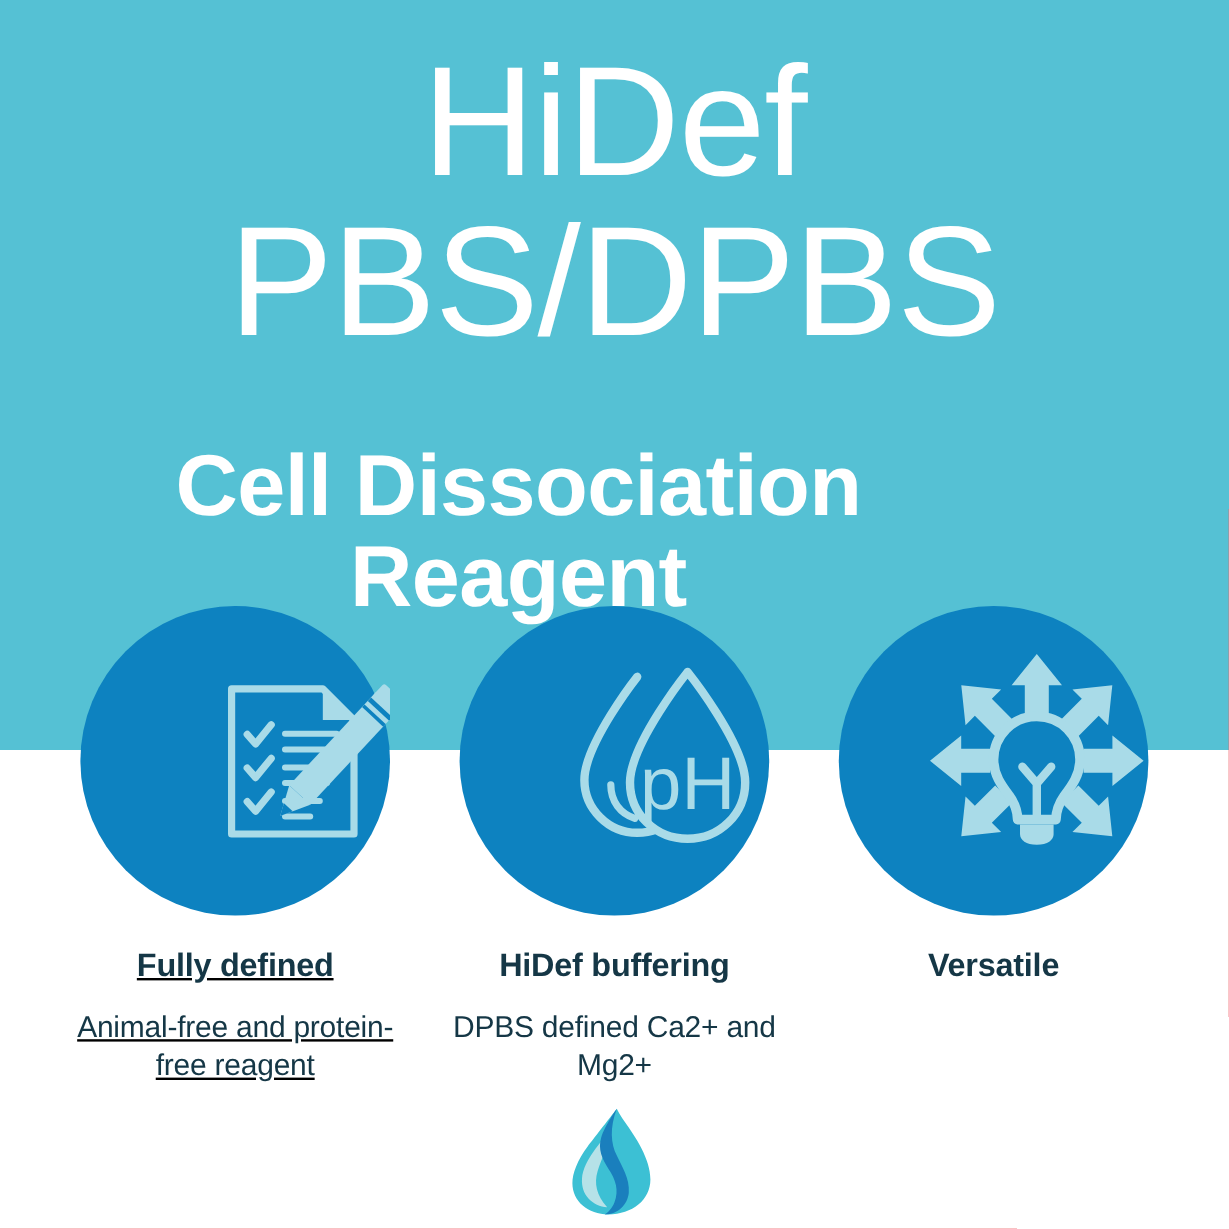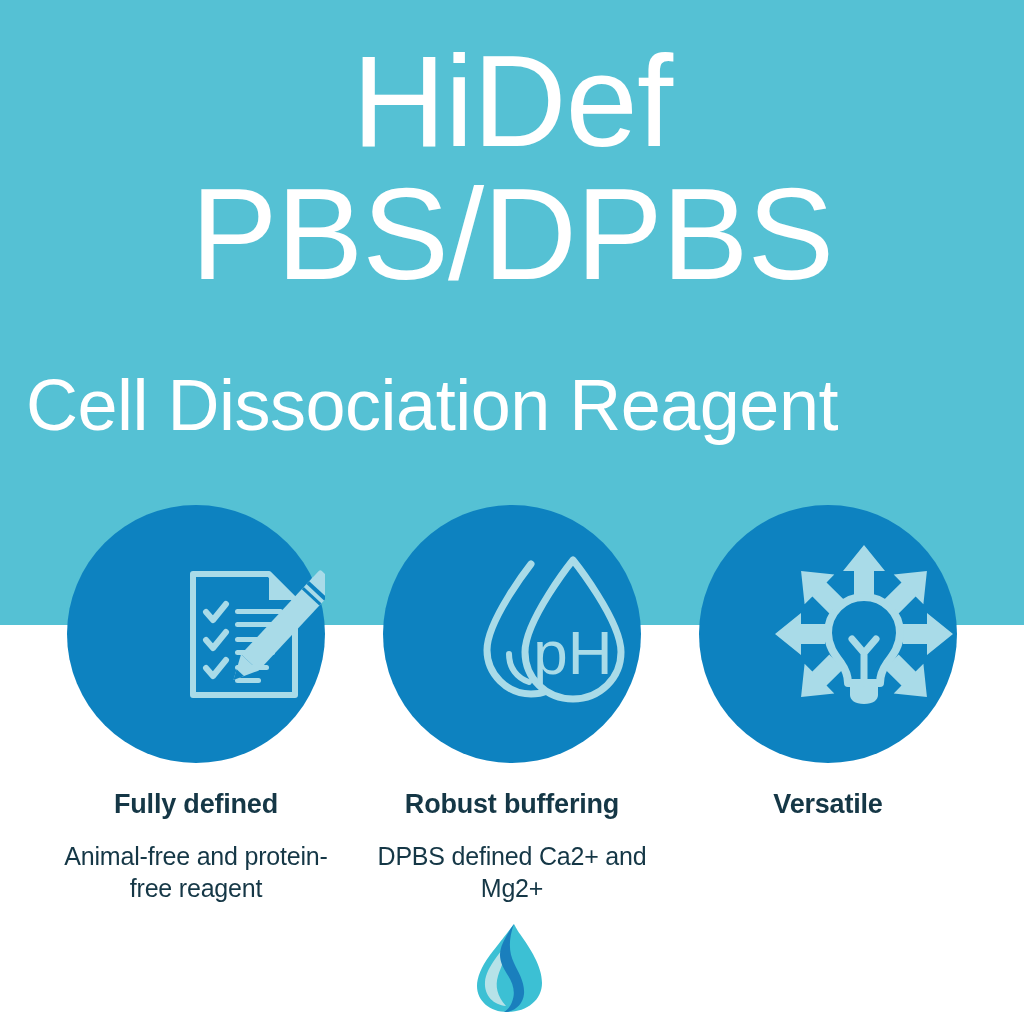--- a/index.html
+++ b/index.html
@@ -60,42 +60,42 @@
   .headline .line-2 { font-size: 130px; margin-top: 6px; }
 
   .subhead {
     position: absolute;
     left: 0;
     top: 368px;
     width: 864px;
     text-align: center;
     color: #ffffff;
     font-size: 72px;
-    font-weight: 400;
+    font-weight: 700;
     letter-spacing: -0.5px;
     line-height: 1.05;
   }
 
   
   .features {
     position: absolute;
     left: 0;
     top: 505px;
     width: 1024px;
     display: flex;
     justify-content: center;
     align-items: flex-start;
   }
   .feature {
     width: 330px;
     display: flex;
     flex-direction: column;
     align-items: center;
   }
-  .feature.col-1 { width: 316px; }
+  .feature.col-1 { width: 316px; text-decoration: underline; }
   .feature.col-2 { width: 316px; }
   .feature.col-3 { width: 316px; }
 
   .circle {
     width: 258px;
     height: 258px;
     border-radius: 50%;
     background: #0d82c0;
     display: flex;
     align-items: center;
@@ -193,21 +193,21 @@
             <path d="M58 14 C58 14 14 70 14 100 C14 124 34 144 58 144 C70 144 81 139 89 131" fill="none" stroke="#a9dbe8" stroke-width="7" stroke-linecap="round" stroke-linejoin="round"></path>
 
             <path d="M36 104 C36 118 44 128 56 132" fill="none" stroke="#a9dbe8" stroke-width="6" stroke-linecap="round"></path>
 
             <path d="M100 10 C100 10 52 70 52 102 C52 128 73 149 100 149 C127 149 148 128 148 102 C148 70 100 10 100 10 Z" fill="#0d82c0" stroke="#a9dbe8" stroke-width="7" stroke-linejoin="round"></path>
 
             <text x="100" y="124" font-family="'Liberation Sans', sans-serif" font-size="62" font-weight="400" fill="#a9dbe8" text-anchor="middle">pH</text>
           </svg>
         </span>
       </div>
-      <div class="feat-title">Robust buffering</div>
+      <div class="feat-title">HiDef buffering</div>
       <div class="feat-desc">DPBS defined Ca2+ and Mg2+</div>
     </div>
 
     <div class="feature col-3">
       <div class="circle">
         <span>
           <svg width="186" height="186" viewBox="0 0 186 186" xmlns="http://www.w3.org/2000/svg">
             <g fill="#a9dbe8">
 
               <path d="M93 4 L114 30 L103 30 L103 54 L83 54 L83 30 L72 30 Z"></path>

